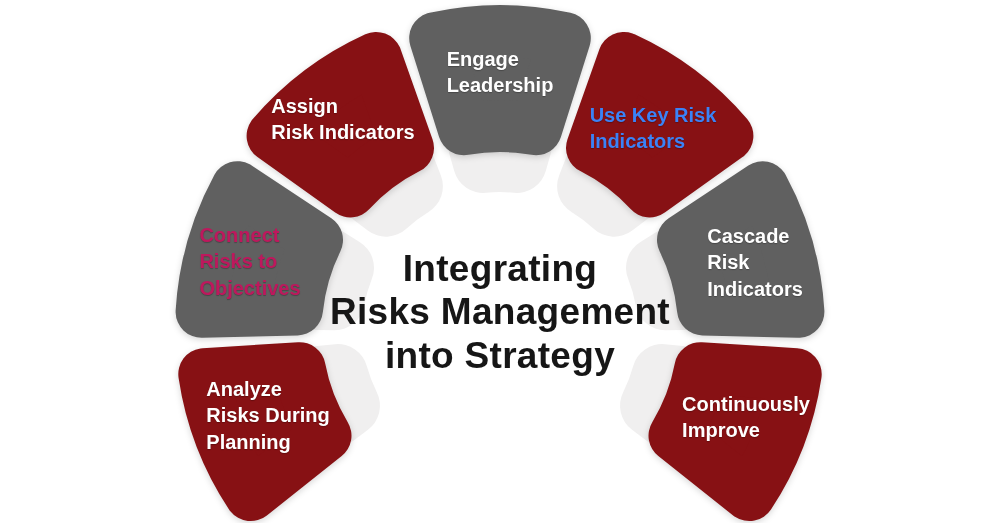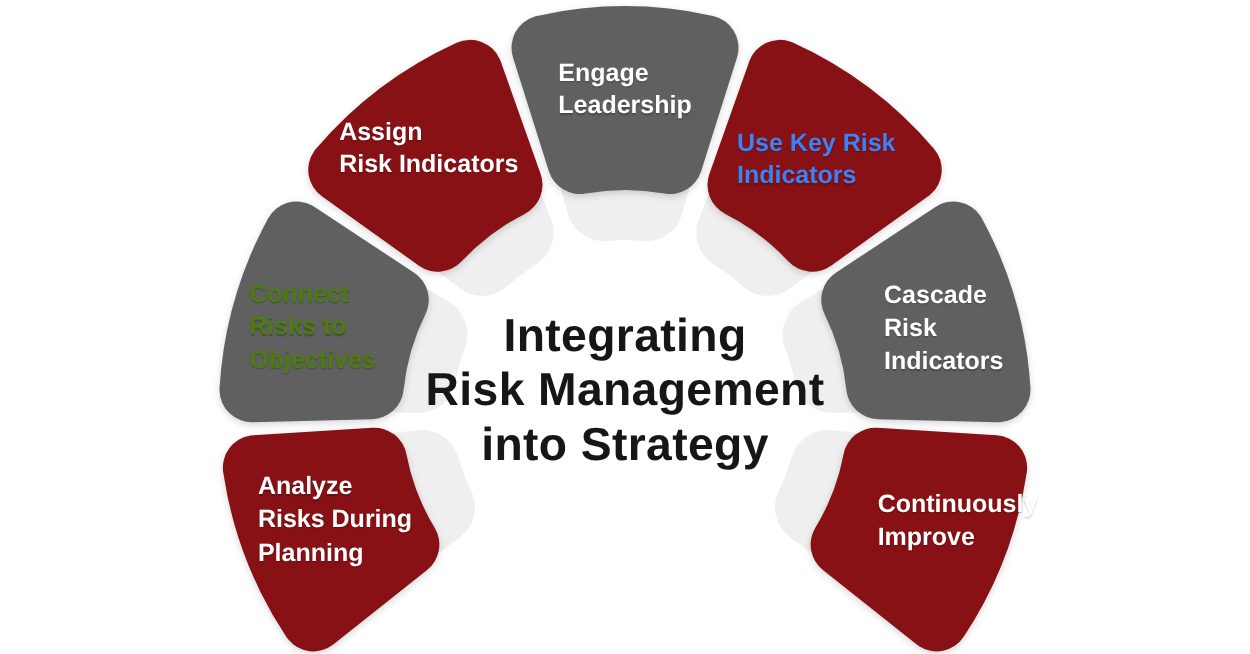--- a/index.html
+++ b/index.html
@@ -43,33 +43,33 @@
       <path d="M 250.7 495.1 A 299.0 299.0 0 0 1 204.3 374.1 L 299.6 368.2 A 204.0 204.0 0 0 0 325.5 435.7 Z" fill="#871114" stroke="#871114" stroke-width="52" stroke-linejoin="round" stroke-linecap="round" class="petal-shape"></path>
       <path d="M 201.6 311.8 A 299.0 299.0 0 0 1 237.3 187.2 L 317.0 239.9 A 204.0 204.0 0 0 0 297.0 309.4 Z" fill="#606060" stroke="#606060" stroke-width="52" stroke-linejoin="round" stroke-linecap="round" class="petal-shape"></path>
       <path d="M 272.6 135.9 A 299.0 299.0 0 0 1 376.1 57.9 L 408.0 147.9 A 204.0 204.0 0 0 0 350.3 191.4 Z" fill="#871114" stroke="#871114" stroke-width="52" stroke-linejoin="round" stroke-linecap="round" class="petal-shape"></path>
       <path d="M 435.2 38.1 A 299.0 299.0 0 0 1 564.8 38.1 L 536.1 129.2 A 204.0 204.0 0 0 0 463.9 129.2 Z" fill="#606060" stroke="#606060" stroke-width="52" stroke-linejoin="round" stroke-linecap="round" class="petal-shape"></path>
       <path d="M 623.9 57.9 A 299.0 299.0 0 0 1 727.4 135.9 L 649.7 191.4 A 204.0 204.0 0 0 0 592.0 147.9 Z" fill="#871114" stroke="#871114" stroke-width="52" stroke-linejoin="round" stroke-linecap="round" class="petal-shape"></path>
       <path d="M 762.7 187.2 A 299.0 299.0 0 0 1 798.4 311.8 L 703.0 309.4 A 204.0 204.0 0 0 0 683.0 239.9 Z" fill="#606060" stroke="#606060" stroke-width="52" stroke-linejoin="round" stroke-linecap="round" class="petal-shape"></path>
       <path d="M 795.7 374.1 A 299.0 299.0 0 0 1 749.3 495.1 L 674.5 435.7 A 204.0 204.0 0 0 0 700.4 368.2 Z" fill="#871114" stroke="#871114" stroke-width="52" stroke-linejoin="round" stroke-linecap="round" class="petal-shape"></path>
     </svg>
 
   <div class="diagram-title" style="color: rgb(22, 22, 22);">Integrating
-Risk Management
+Risks Management
 into Strategy</div>
 
   <div class="petal-label pl-0" style="color: rgb(255, 255, 255);">Analyze
 Risks During
 Planning</div>
-  <div class="petal-label pl-1" style="color: #4d7c0f;">Connect
+  <div class="petal-label pl-1" style="color: #be185d;">Connect
 Risks to
 Objectives</div>
   <div class="petal-label pl-2" style="color: rgb(255, 255, 255);">Assign
 Risk Indicators</div>
   <div class="petal-label pl-3" style="color: rgb(255, 255, 255);">Engage
 Leadership</div>
   <div class="petal-label pl-4" style="color: #3b82f6;">Use Key Risk
 Indicators</div>
   <div class="petal-label pl-5" style="color: rgb(255, 255, 255);">Cascade
 Risk
 Indicators</div>
-  <div class="petal-label pl-6" style="color: rgb(255, 255, 255); margin-left: 20px;">Continuously
+  <div class="petal-label pl-6" style="color: rgb(255, 255, 255);">Continuously
 Improve</div>
 </div>
 
 </body></html>

